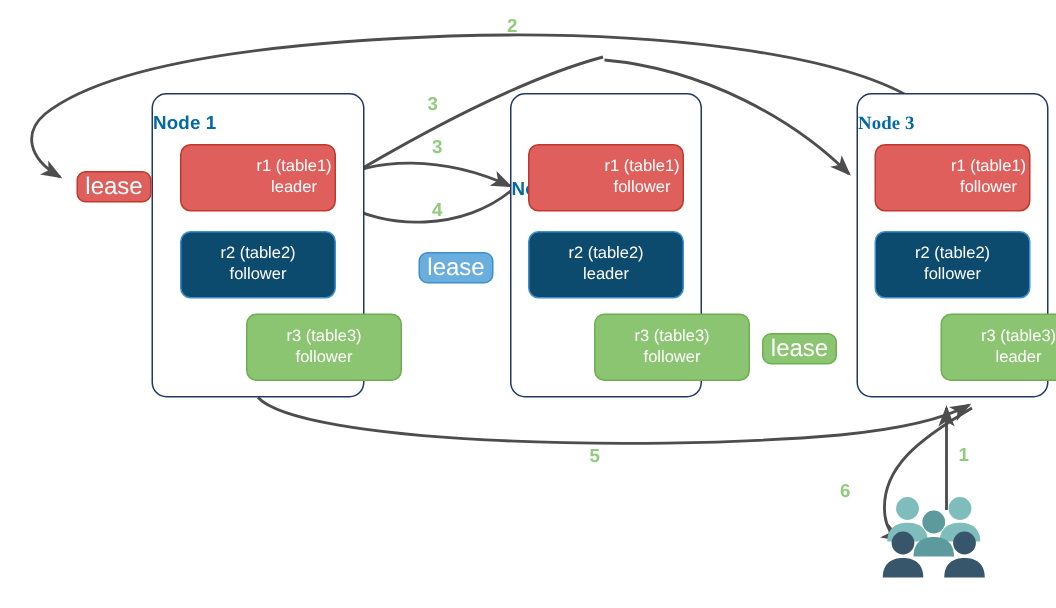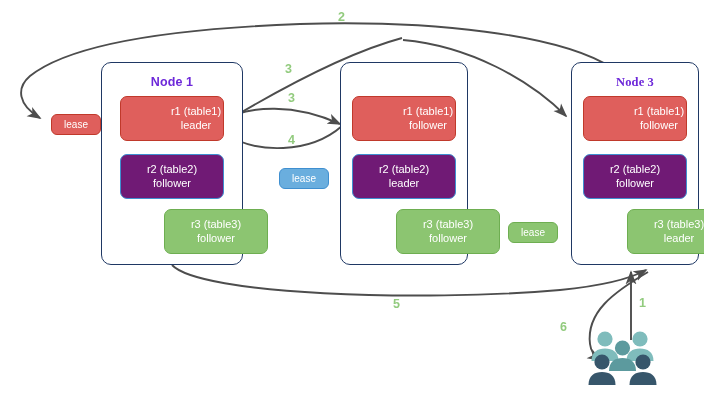--- a/index.html
+++ b/index.html
@@ -31,54 +31,54 @@
     position: absolute;
     box-sizing: border-box;
     border: 1.6px solid #1f3864;
     border-radius: 10px;
     background: #ffffff;
   }
   .node-title {
     position: absolute;
     left: 0;
     width: 100%;
-    text-align: center;
+    text-align: left;
     font-size: 12.5px;
     font-weight: bold;
-    color: #6d28d9;
+    color: #0369a1;
     letter-spacing: 0.1px;
   }
   .replica {
     position: absolute;
     box-sizing: border-box;
     border-radius: 7px;
     display: flex;
     flex-direction: column;
     align-items: center;
     justify-content: center;
     color: #ffffff;
     font-size: 11px;
     line-height: 13.5px;
     text-align: center;
   }
   .replica span { display: block; }
   .rep-red   { background: #df5f5c; border: 1.4px solid #c0392b; padding-left: 48px; }
-  .rep-blue  { background: #701a75; border: 1.4px solid #3f8fd0; text-align: right; }
+  .rep-blue  { background: #0c4a6e; border: 1.4px solid #3f8fd0; text-align: right; }
   .rep-green { background: #8dc濃; }
   .rep-green { background: #8cc571; border: 1.4px solid #6eae51; margin-left: 44px; }
 
   .lease {
     position: absolute;
     box-sizing: border-box;
     border-radius: 6px;
     display: flex;
     align-items: center;
     justify-content: center;
     color: #ffffff;
-    font-size: 10px;
+    font-size: 16px;
     height: 21px;
   }
   .lease-red   { background: #df5f5c; border: 1.4px solid #c0392b; }
   .lease-blue  { background: #6aaede; border: 1.4px solid #3f8fd0; }
   .lease-green { background: #8cc571; border: 1.4px solid #6eae51; }
 
   .step-label {
     position: absolute;
     font-size: 12.5px;
     font-weight: bold;

